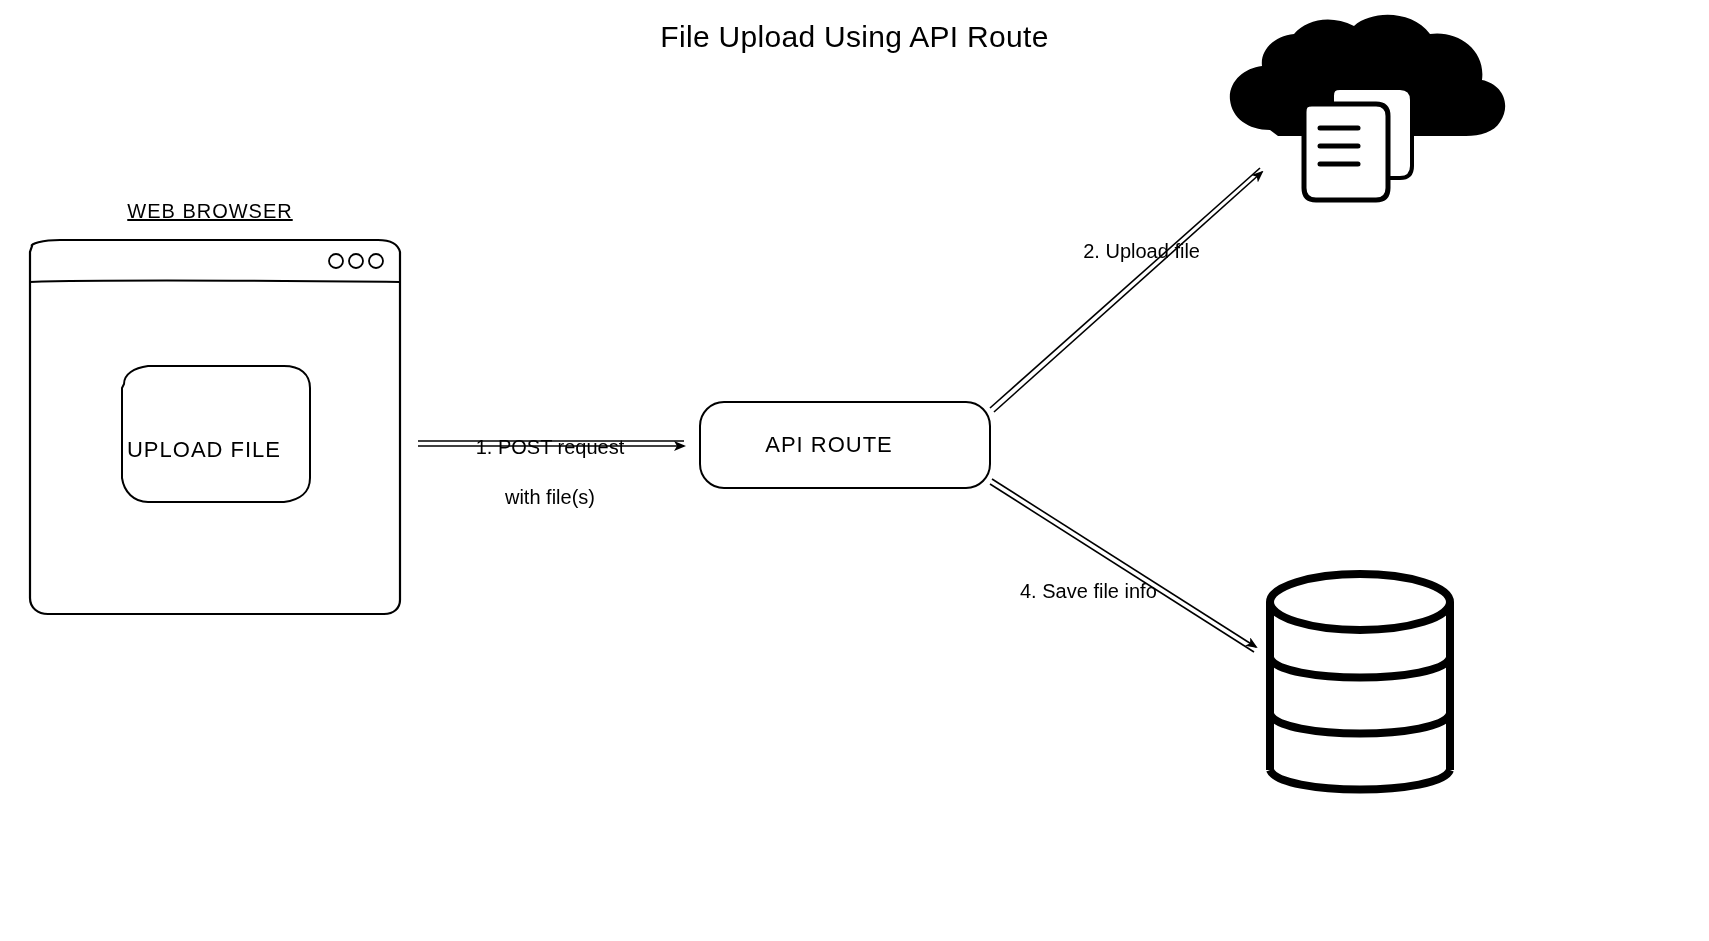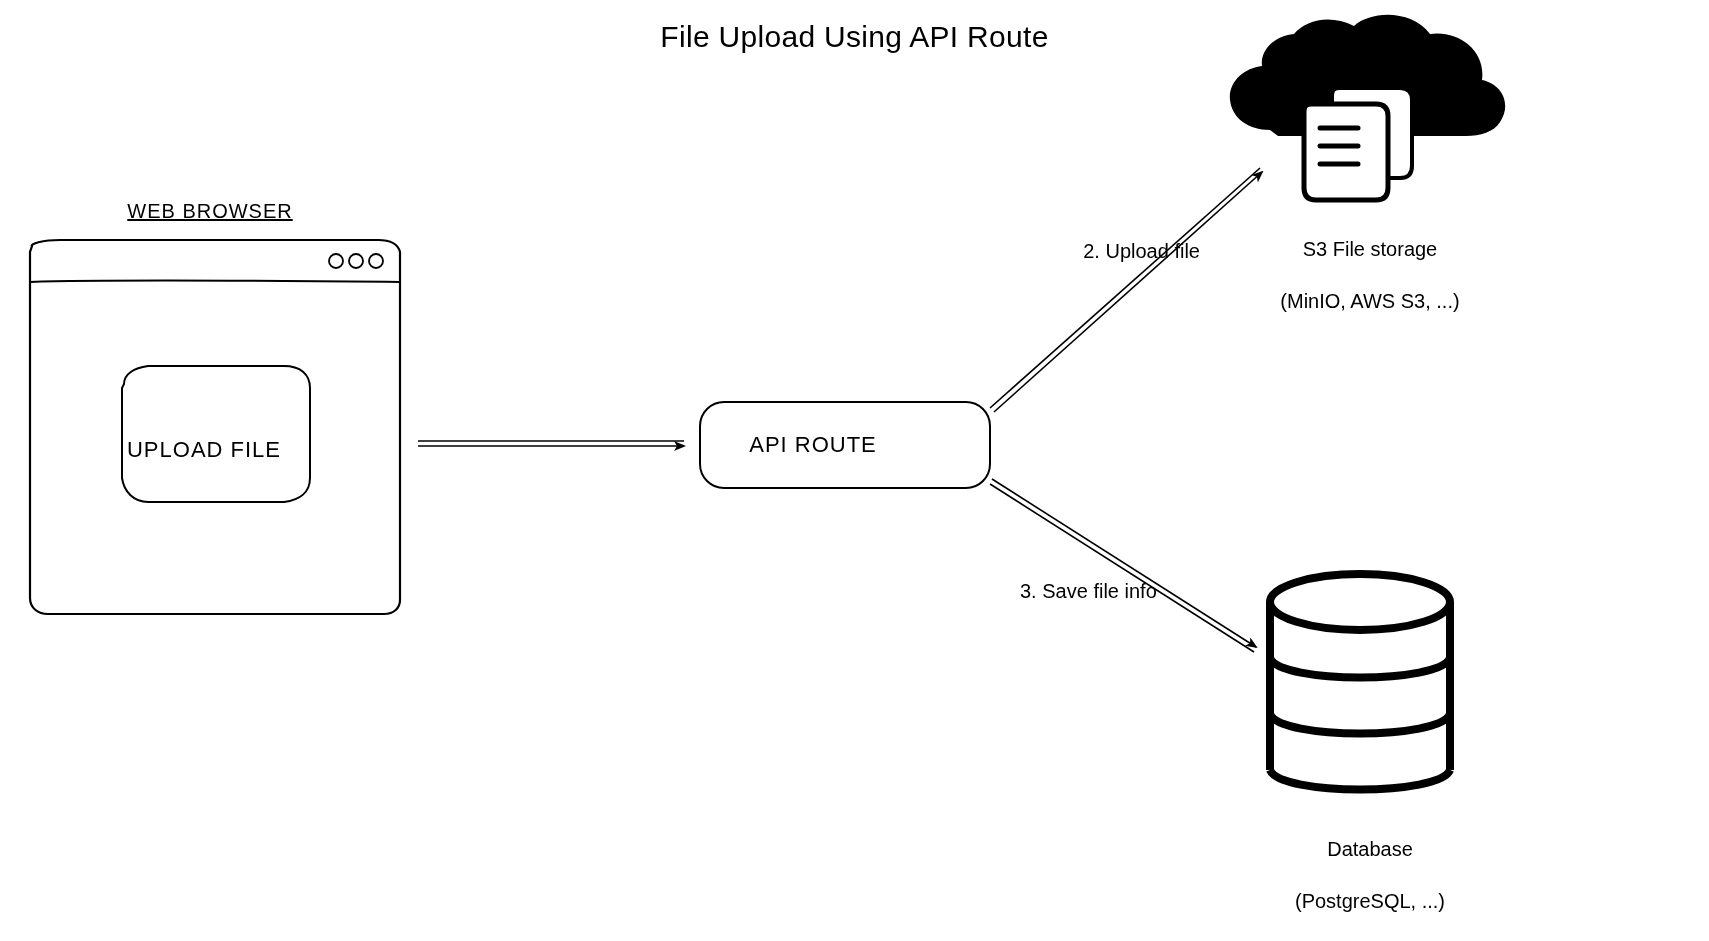--- a/index.html
+++ b/index.html
@@ -113,30 +113,26 @@
       <line x1="992" y1="479" x2="1256" y2="647" stroke="#000" stroke-width="1.6" marker-end="url(#arrowhead)"></line>
     </g>
   </svg>
 
   <div class="label" style="left:80px; top:200px; width:260px; letter-spacing:1px;text-decoration:underline;">WEB BROWSER</div>
 
   <div class="label" style="left:124px; top:408px; width:160px; font-size:22px; line-height:1.25; letter-spacing:1px;">
     <span>UPLOAD FILE</span>
   </div>
 
-  <div class="label" style="left:668px; top:432px; width:290px; font-size:22px; letter-spacing:1px;">API ROUTE</div>
+  <div class="label" style="left:684px; top:432px; width:290px; font-size:22px; letter-spacing:1px;">API ROUTE</div>
 
-  <div class="label" style="left:1250px; top:210px; width:240px; line-height:1.3;">
-    <span>S3 File storage</span><br>
-    <span>(MinIO, AWS S3, ...)</span>
+
+
+  <div class="label" style="left:450px; top:410px; width:200px; line-height:1.25;">
+    <span>1. POST request</span><br>
+    <span>with file(s)</span>
   </div>
-
-  <div class="label" style="left:1250px; top:810px; width:240px; line-height:1.3;">
-    <span>Database</span><br>
-    <span>(PostgreSQL, ...)</span>
-  </div>
-
 
   <div class="label" style="left:1020px; top:240px; width:180px; text-align:right;">2. Upload file</div>
 
-  <div class="label" style="left:1020px; top:580px; width:200px; text-align:left;">3. Save file info</div>
+  <div class="label" style="left:1020px; top:580px; width:200px; text-align:left;">4. Save file info</div>
 
 </div>
 
 </body></html>

